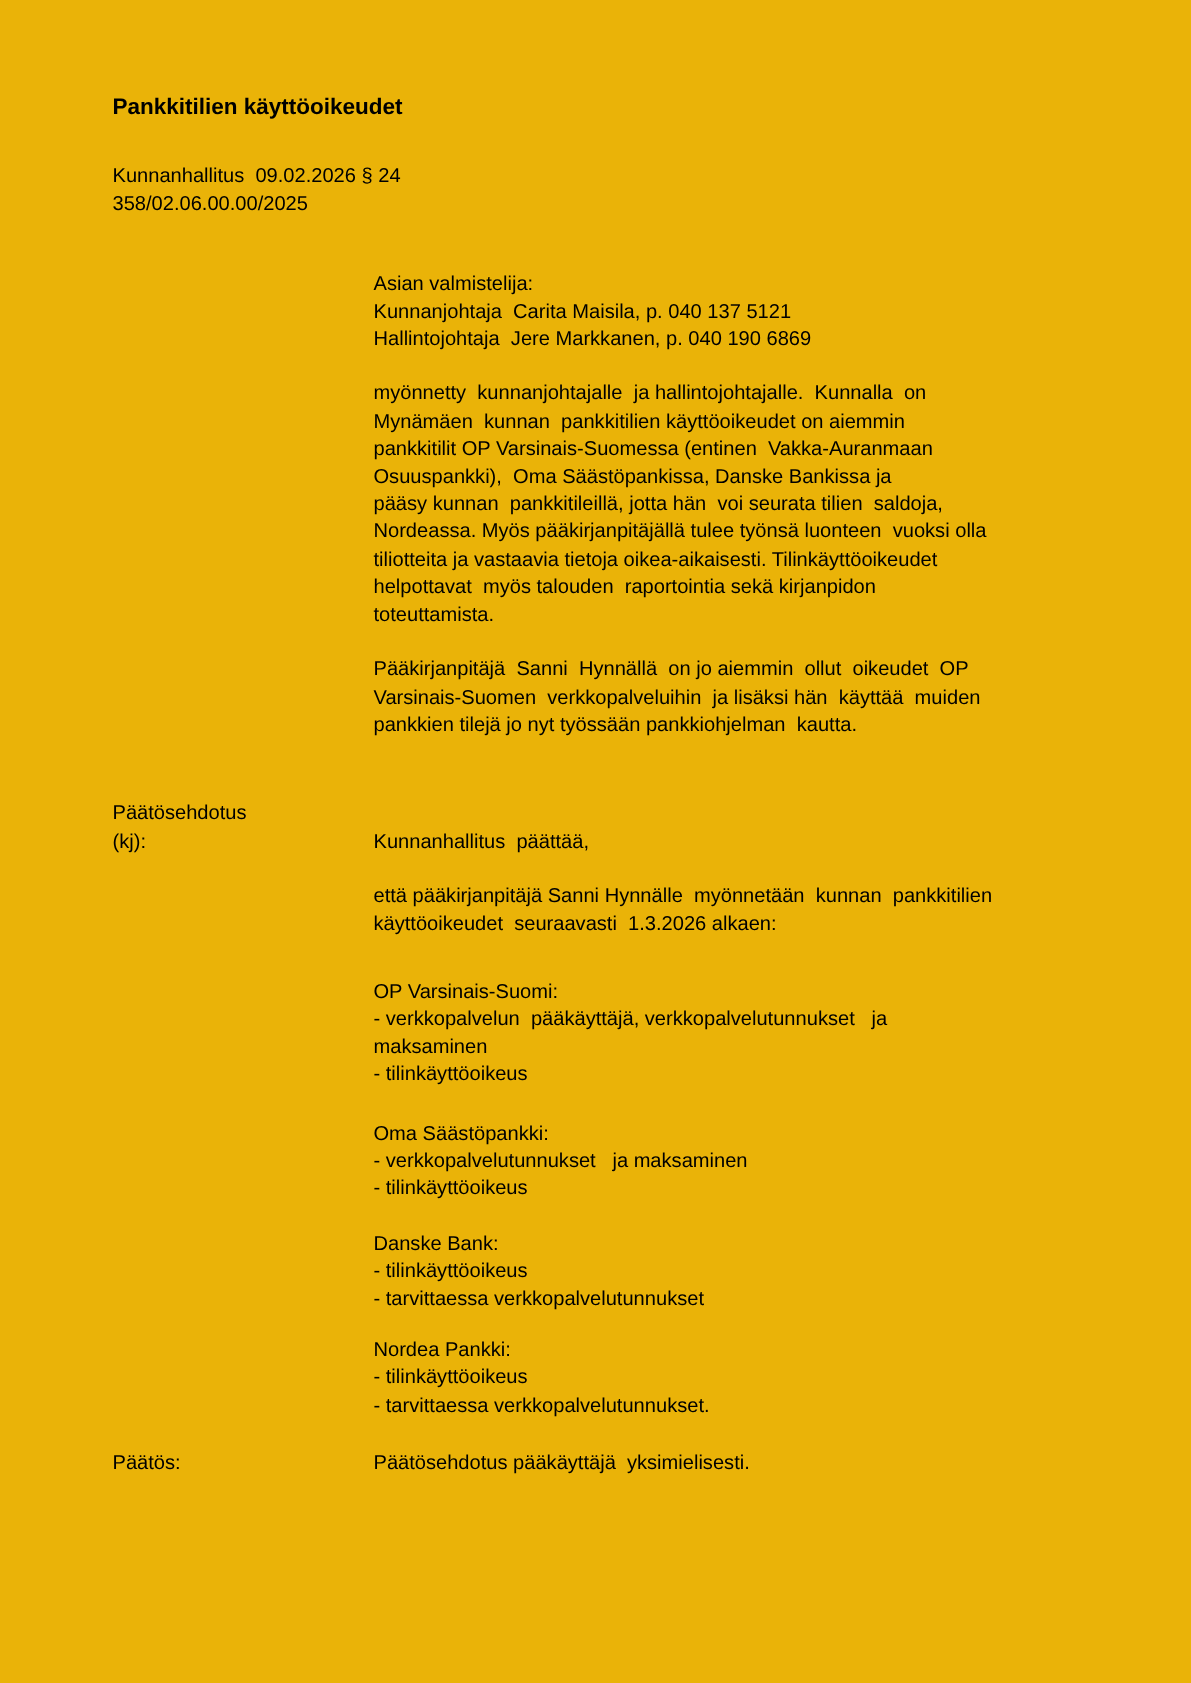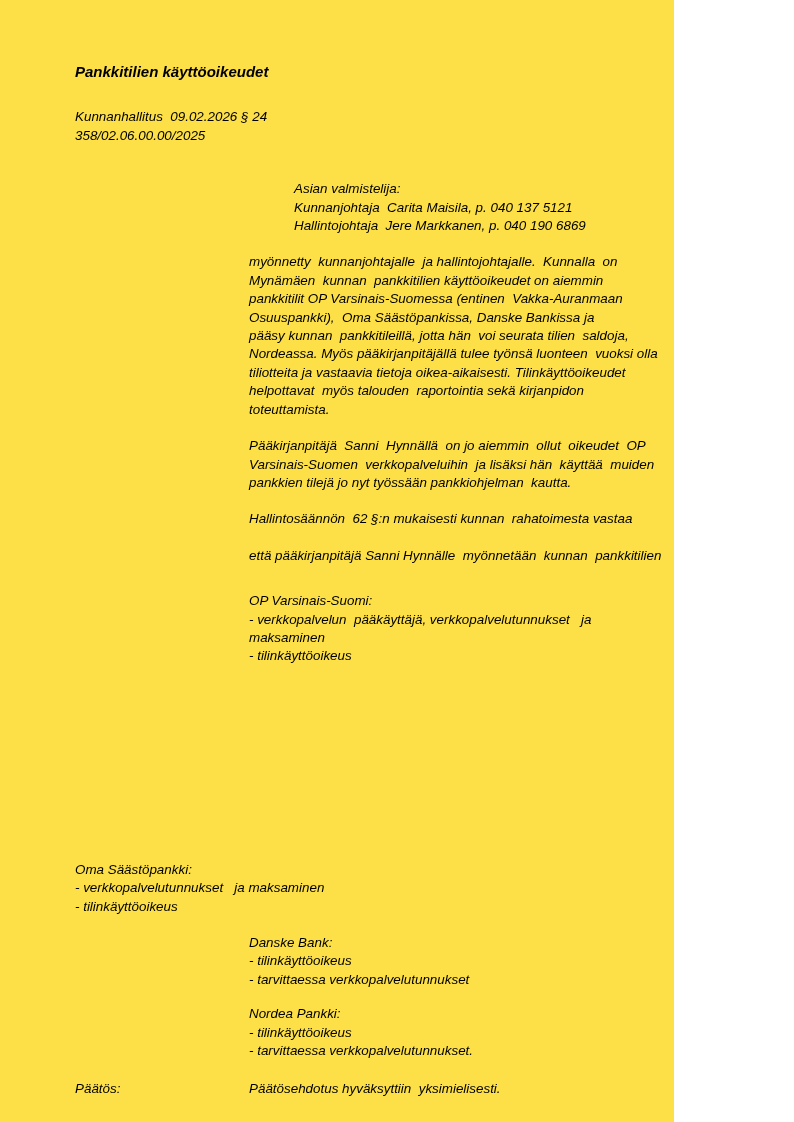--- a/index.html
+++ b/index.html
@@ -1,26 +1,25 @@
 <!DOCTYPE html>
 <html><head>
 <meta charset="utf-8">
 <style>
   html, body { margin: 0; padding: 0; background: #ffffff; }
   .page {
     position: relative;
-    width: 674px;
+    width: 794px;
     height: 1122px;
-    background: #fde047;
+    background: #eab308;
     color: #000000;
     font-family: "Liberation Sans", sans-serif;
     font-size: 13.4px;
     line-height: 18.4px;
     overflow: hidden;
-    font-style: italic;
   }
   .content {
     position: absolute;
     left: 75px;
     top: 63px;
     right: 38px;
   }
   .title {
     font-weight: bold;
     font-size: 15px;
@@ -36,21 +35,21 @@
 <body>
 
 <div class="page">
   <div class="content">
     <div class="title">Pankkitilien käyttöoikeudet</div>
     <div class="meta">
         <div class="line">Kunnanhallitus  09.02.2026 § 24</div>
         <div class="line">358/02.06.00.00/2025</div>
       </div>
     <div>
-        <div class="block" style="margin-top: 35px; gap: 45px;">
+        <div class="block" style="margin-top: 35px;">
           <div class="label-col"></div>
           <div class="body-col">
             <div class="line">Asian valmistelija:</div>
             <div class="line">Kunnanjohtaja  Carita Maisila, p. 040 137 5121</div>
             <div class="line">Hallintojohtaja  Jere Markkanen, p. 040 190 6869</div>
           </div>
         </div>
         <div class="block">
           <div class="label-col"></div>
           <div class="body-col">
@@ -69,39 +68,49 @@
           <div class="label-col"></div>
           <div class="body-col">
             <div class="line">Pääkirjanpitäjä  Sanni  Hynnällä  on jo aiemmin  ollut  oikeudet  OP</div>
             <div class="line">Varsinais-Suomen  verkkopalveluihin  ja lisäksi hän  käyttää  muiden</div>
             <div class="line">pankkien tilejä jo nyt työssään pankkiohjelman  kautta.</div>
           </div>
         </div>
         <div class="block">
           <div class="label-col"></div>
           <div class="body-col">
-            <div class="line">Hallintosäännön  62 §:n mukaisesti kunnan  rahatoimesta vastaa</div>
+          </div>
+        </div>
+        <div class="block" style="margin-top: 23px;">
+          <div class="label-col">
+            <div class="line">Päätösehdotus</div>
+            <div class="line">(kj):</div>
+          </div>
+          <div class="body-col">
+            <div class="line">&nbsp;</div>
+            <div class="line">Kunnanhallitus  päättää,</div>
           </div>
         </div>
         <div class="block" style=" align-items: center;">
           <div class="label-col"></div>
           <div class="body-col">
             <div class="line">että pääkirjanpitäjä Sanni Hynnälle  myönnetään  kunnan  pankkitilien</div>
+            <div class="line">käyttöoikeudet  seuraavasti  1.3.2026 alkaen:</div>
           </div>
         </div>
         <div class="block" style="margin-top: 27px;">
           <div class="label-col"></div>
           <div class="body-col">
             <div class="line">OP Varsinais-Suomi:</div>
             <div class="line">- verkkopalvelun  pääkäyttäjä, verkkopalvelutunnukset   ja</div>
             <div class="line">maksaminen</div>
             <div class="line">- tilinkäyttöoikeus</div>
           </div>
         </div>
-        <div class="block" style="margin-top: 21px; flex-direction: column;">
+        <div class="block" style="margin-top: 21px;">
           <div class="label-col"></div>
           <div class="body-col">
             <div class="line">Oma Säästöpankki:</div>
             <div class="line">- verkkopalvelutunnukset   ja maksaminen</div>
             <div class="line">- tilinkäyttöoikeus</div>
           </div>
         </div>
         <div class="block">
           <div class="label-col"></div>
           <div class="body-col">
@@ -116,18 +125,18 @@
             <div class="line">Nordea Pankki:</div>
             <div class="line">- tilinkäyttöoikeus</div>
             <div class="line">- tarvittaessa verkkopalvelutunnukset.</div>
           </div>
         </div>
         <div class="block" style="margin-top: 20px; align-items: center;">
           <div class="label-col">
             <div class="line">Päätös:</div>
           </div>
           <div class="body-col">
-            <div class="line">Päätösehdotus hyväksyttiin  yksimielisesti.</div>
+            <div class="line">Päätösehdotus pääkäyttäjä  yksimielisesti.</div>
           </div>
         </div>
       </div>
   </div>
 </div>
 
 </body></html>

